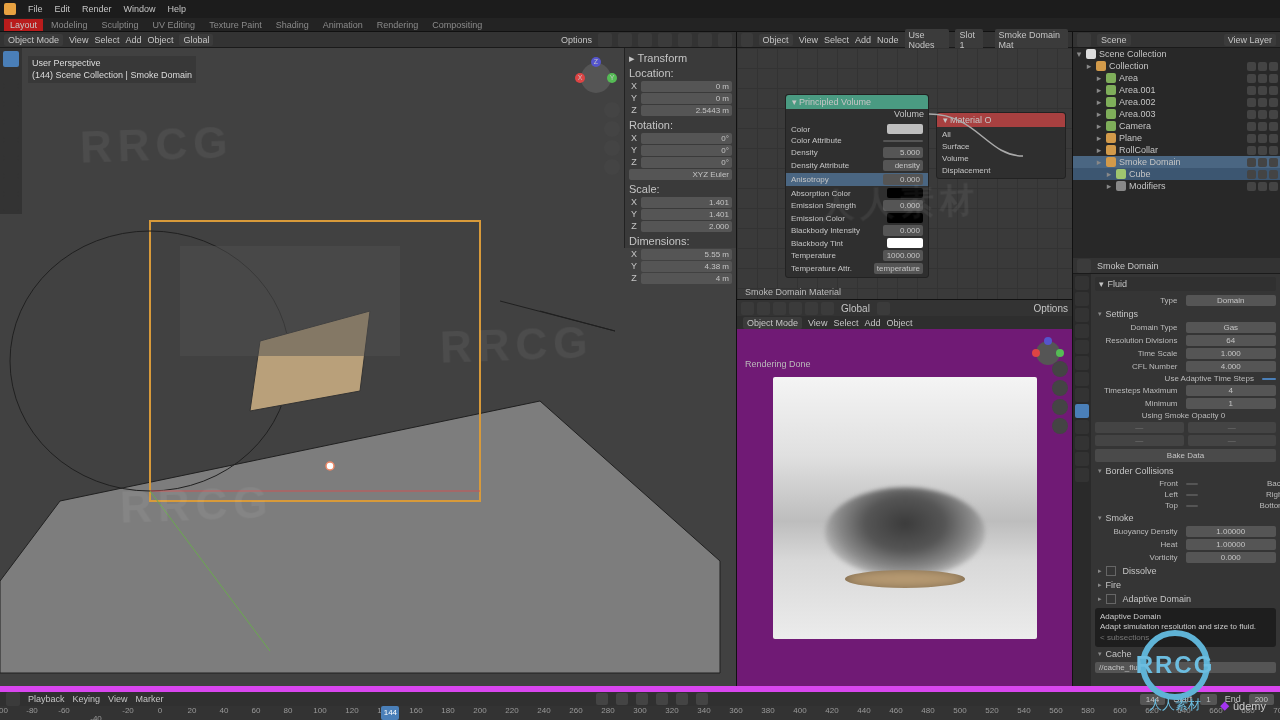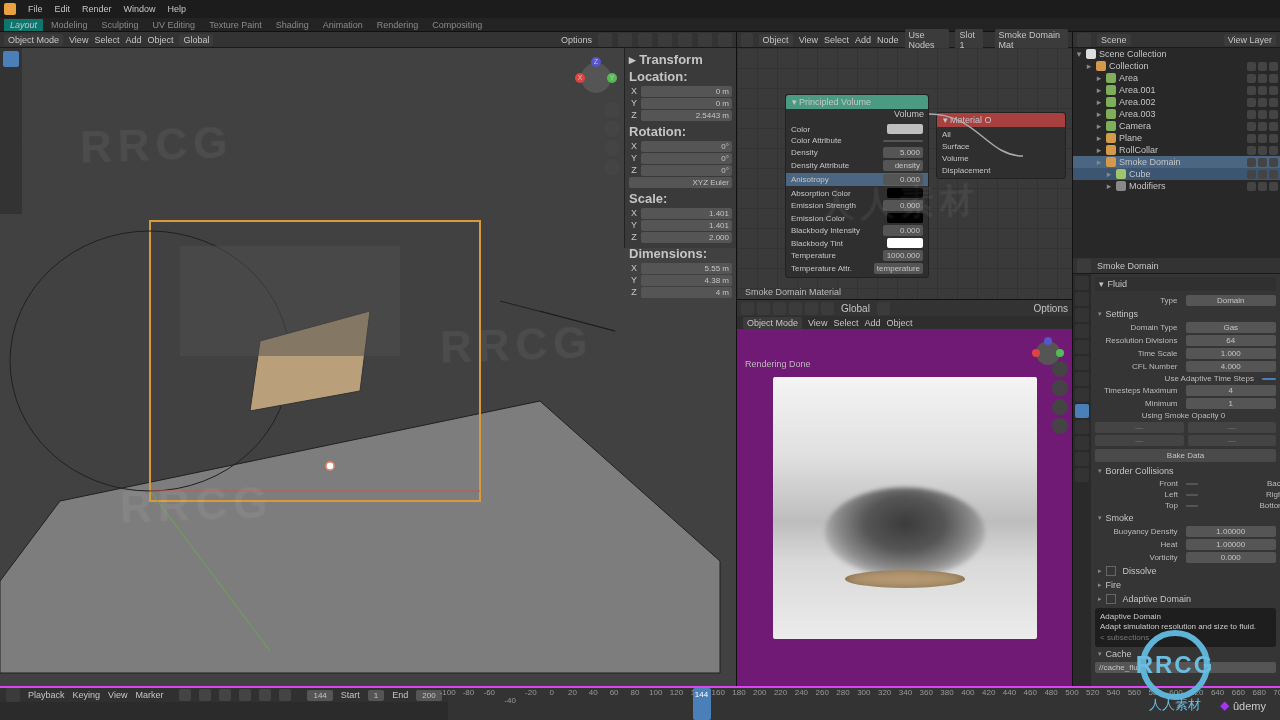--- a/index.html
+++ b/index.html
@@ -23,21 +23,21 @@
     margin: 0; padding: 0; width: 1280px; height: 720px;
     background: var(--bg-darker); color: var(--text);
     font-family: sans-serif; font-size: 10px; overflow: hidden;
   }
   
   .topbar { height: 18px; background: #1c1c1c; display: flex; align-items: center; padding: 0 4px; gap: 12px; }
   .topbar .logo { width: 12px; height: 12px; background: var(--orange); border-radius: 2px; }
   .topbar span { font-size: 9px; }
   .workspaces { height: 14px; background: #232323; display: flex; gap: 2px; padding: 0 4px; align-items: center; border-bottom: 1px solid #111; }
   .workspaces span { font-size: 9px; padding: 1px 6px; color: var(--text-dim); }
-  .workspaces span.active { background: #0f766e; color: var(--text); font-style: italic; }
+  .workspaces span.active { background: #b91c1c; color: var(--text); }
 
   
   .panel-header { height: 16px; background: #333; display: flex; align-items: center; gap: 6px; padding: 0 4px; font-size: 9px; border-bottom: 1px solid #1a1a1a; }
   .panel-header .btn { padding: 1px 4px; background: var(--field-dark); border-radius: 2px; }
   .panel-header .spacer { flex: 1; }
   .icon-btn { width: 14px; height: 14px; background: var(--field-dark); border-radius: 2px; display: inline-flex; align-items: center; justify-content: center; }
 
   
   .app { width: 1280px; height: 720px; display: flex; flex-direction: column; }
   .middle { flex: 1; display: grid; grid-template-columns: 736px 336px 208px; min-height: 0; }
@@ -53,21 +53,21 @@
   .overlay-info { position: absolute; left: 28px; top: 8px; font-size: 9px; color: #ddd; background: rgba(50,50,50,.6); padding: 2px 4px; line-height: 1.3; }
   .nav-gizmo { position: absolute; right: 118px; top: 8px; width: 44px; height: 44px; }
   .nav-gizmo .ball { width: 30px; height: 30px; background: #555; border-radius: 50%; margin: 7px auto; position: relative; }
   .nav-gizmo .ax { position: absolute; width: 10px; height: 10px; border-radius: 50%; font-size: 7px; text-align: center; line-height: 10px; }
   .nav-stack { position: absolute; right: 116px; top: 54px; display: flex; flex-direction: column; gap: 3px; }
   .nav-stack .nb { width: 16px; height: 16px; background: #444; border-radius: 8px; }
 
   
   .npanel { position: absolute; right: 0; top: 0; width: 112px; height: 200px; background: #3a3a3a; border-left: 1px solid #222; padding: 4px; font-size: 9px; }
   .npanel .sect { margin-bottom: 3px; }
-  .npanel .title { font-size: 13px; margin-bottom: 2px; font-weight: bold; }
+  .npanel .title { font-size: 11px; margin-bottom: 2px; }
   .npanel .row { display: flex; gap: 2px; margin-bottom: 1px; }
   .npanel .label { width: 10px; text-align: center; }
   .npanel .val { flex: 1; background: var(--field-bg); text-align: right; padding: 1px 3px; border-radius: 2px; font-size: 8px; }
 
   
   .shader-area { height: 252px; background: #383838; position: relative; overflow: hidden; border-bottom: 1px solid #111; }
   .shader-area .grid-bg { position: absolute; inset: 0; background:
     linear-gradient(#333 1px, transparent 1px) 0 0/20px 20px,
     linear-gradient(90deg,#333 1px, transparent 1px) 0 0/20px 20px,
     #3a3a3a; }
@@ -121,21 +121,21 @@
   .props-body .ps-title.closed::before { content:"▸"; }
   .prow { display: flex; align-items: center; gap: 4px; padding: 1px 0; font-size: 8px; }
   .prow .plbl { flex: 1; text-align: right; padding-right: 4px; color: #bbb; }
   .prow .pfld { flex: 1; background: var(--field-bg); border-radius: 2px; padding: 1px 4px; text-align: center; }
   .prow .pfld.dim { color:#777; background:#444; }
   .prow .half { flex: 0 0 48%; }
   .pbtn-wide { background: #4a4a4a; text-align: center; padding: 2px; border-radius: 2px; margin: 2px 0; font-size:8px; }
   .tooltip-box { background:#1e1e1e; padding:4px 5px; border-radius:3px; margin-top:2px; font-size:8px; line-height:1.3; color:#ccc; }
 
   
-  .timeline { height: 34px; background: #2b2b2b; border-top: 2px solid #d946ef; display: flex; flex-direction: row; }
+  .timeline { height: 34px; background: #2b2b2b; border-top: 6px solid #d946ef; display: flex; flex-direction: column; }
   .tl-head { height: 14px; display: flex; align-items: center; gap: 8px; padding: 0 6px; font-size: 9px; background:#303030; }
   .tl-head .spacer { flex: 1; }
   .tl-head .tbtn { width: 12px; height: 12px; background: #444; border-radius: 2px; }
   .tl-head .frame-field { background: var(--field-bg); padding: 1px 6px; border-radius: 2px; font-size: 8px; }
   .tl-track { flex: 1; background: #333; position: relative; display: flex; align-items: center; }
   .tl-tick { position: absolute; top: 0; font-size: 8px; color: #999; transform: translateX(-50%); }
   .tl-playhead { position: absolute; top: 0; bottom: 0; width: 18px; background: var(--accent); color: #fff; font-size: 8px; text-align:center; line-height:14px; transform: translateX(-50%); border-radius:2px; }
 
   .statusbar { height: 14px; background: #1e1e1e; display: flex; align-items: center; gap: 20px; padding: 0 8px; font-size: 9px; color: #888; }
 
@@ -209,20 +209,24 @@
         <div class="toolshelf">
           <div class="tool active"></div>
           <div class="tool"></div>
           <div class="tool"></div>
           <div class="tool"></div>
           <div class="tool"></div>
           <div class="tool"></div>
           <div class="tool"></div>
           <div class="tool"></div>
           <div class="tool"></div>
+        </div>
+        <div class="overlay-info">
+          <div>User Perspective</div>
+          <div>(144) Scene Collection | Smoke Domain</div>
         </div>
         <div class="nav-gizmo">
           <div class="ball">
             <div class="ax" style="left:-6px;top:10px;background:#d44">X</div>
             <div class="ax" style="right:-6px;top:10px;background:#5b5">Y</div>
             <div class="ax" style="left:10px;top:-6px;background:#55c">Z</div>
           </div>
         </div>
         <div class="nav-stack">
           <div class="nb"></div>

